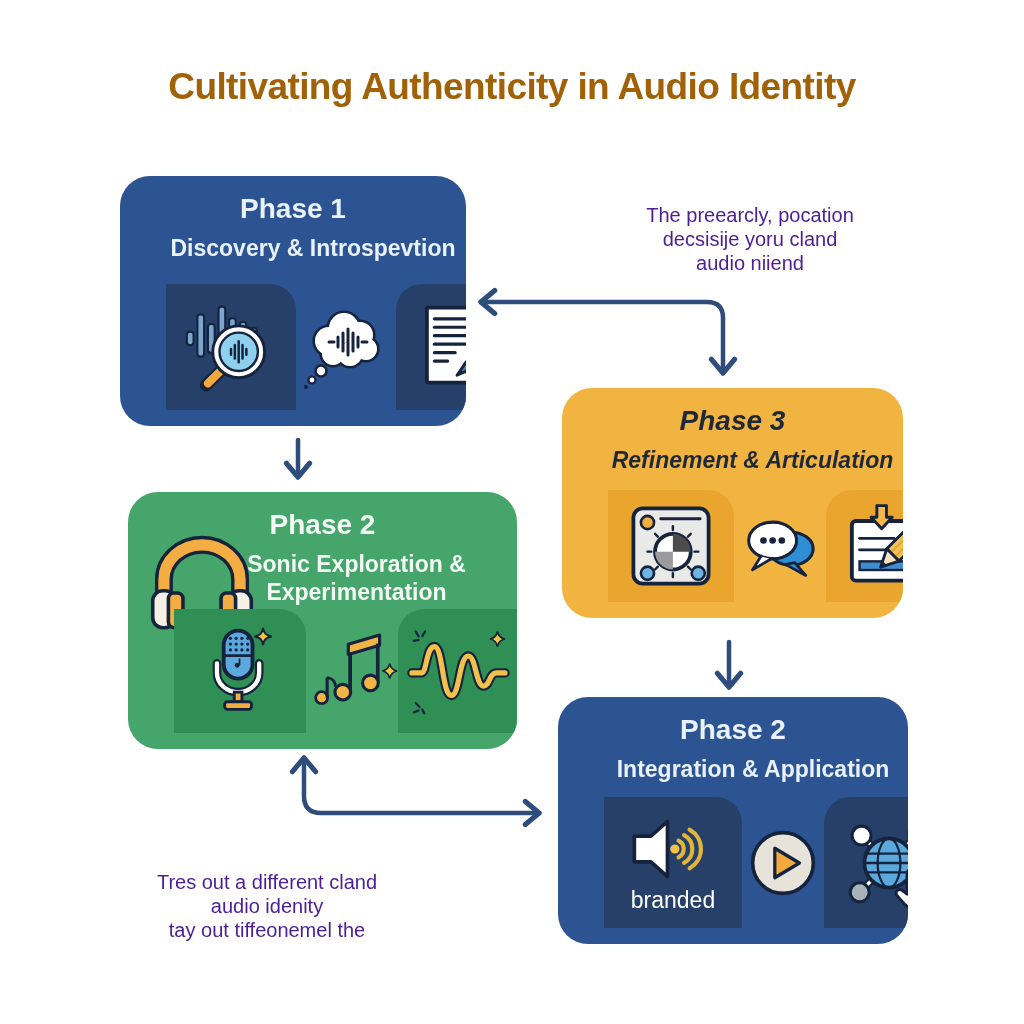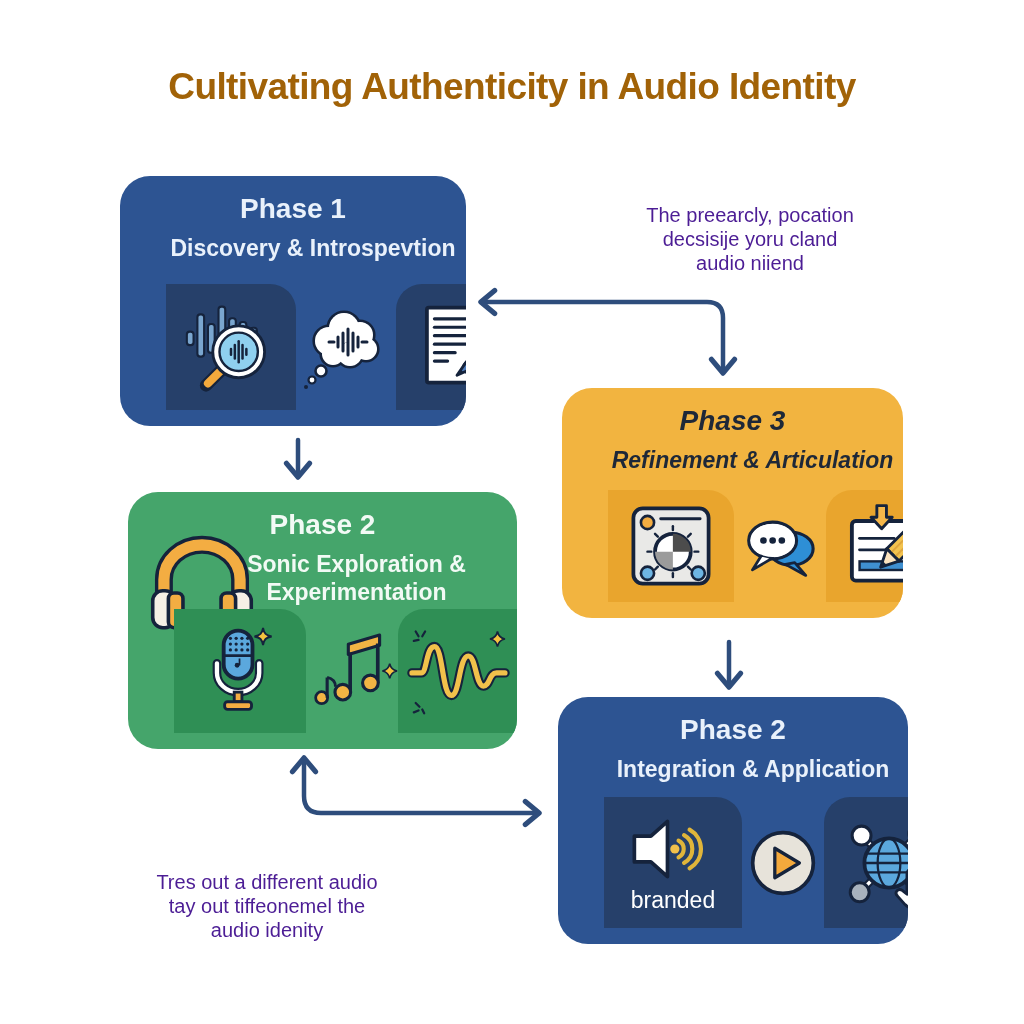--- a/index.html
+++ b/index.html
@@ -40,23 +40,23 @@
 
   <div class="title">Cultivating Authenticity in Audio Identity</div>
 
   <div class="note" style="left:585px;top:203px;width:330px;">
     <span>The preearcly, pocation</span>
     <span>decsisije yoru cland</span>
     <span>audio niiend</span>
   </div>
 
   <div class="note" style="left:102px;top:870px;width:330px;">
-    <span>Tres out a different audio</span>
+    <span>Tres out a different cland</span>
+    <span>audio idenity</span>
     <span>tay out tiffeonemel the</span>
-    <span>audio idenity</span>
   </div>
 
   <div class="card blue" style="left:120px;top:176px;width:346px;height:250px;">
     <div class="phase-num">Phase 1</div>
     <div class="phase-name">Discovery &amp; Introspevtion</div>
     <div class="band" style="height:126px;">
       <div class="cell tileL" style="flex:0 0 130px;">
         <svg width="96" height="96" viewBox="0 0 100 100">
           <g stroke="#15233c" stroke-width="2.2" fill="#7aa6cf">
             <rect x="4" y="34" width="7" height="14" rx="3"></rect>

